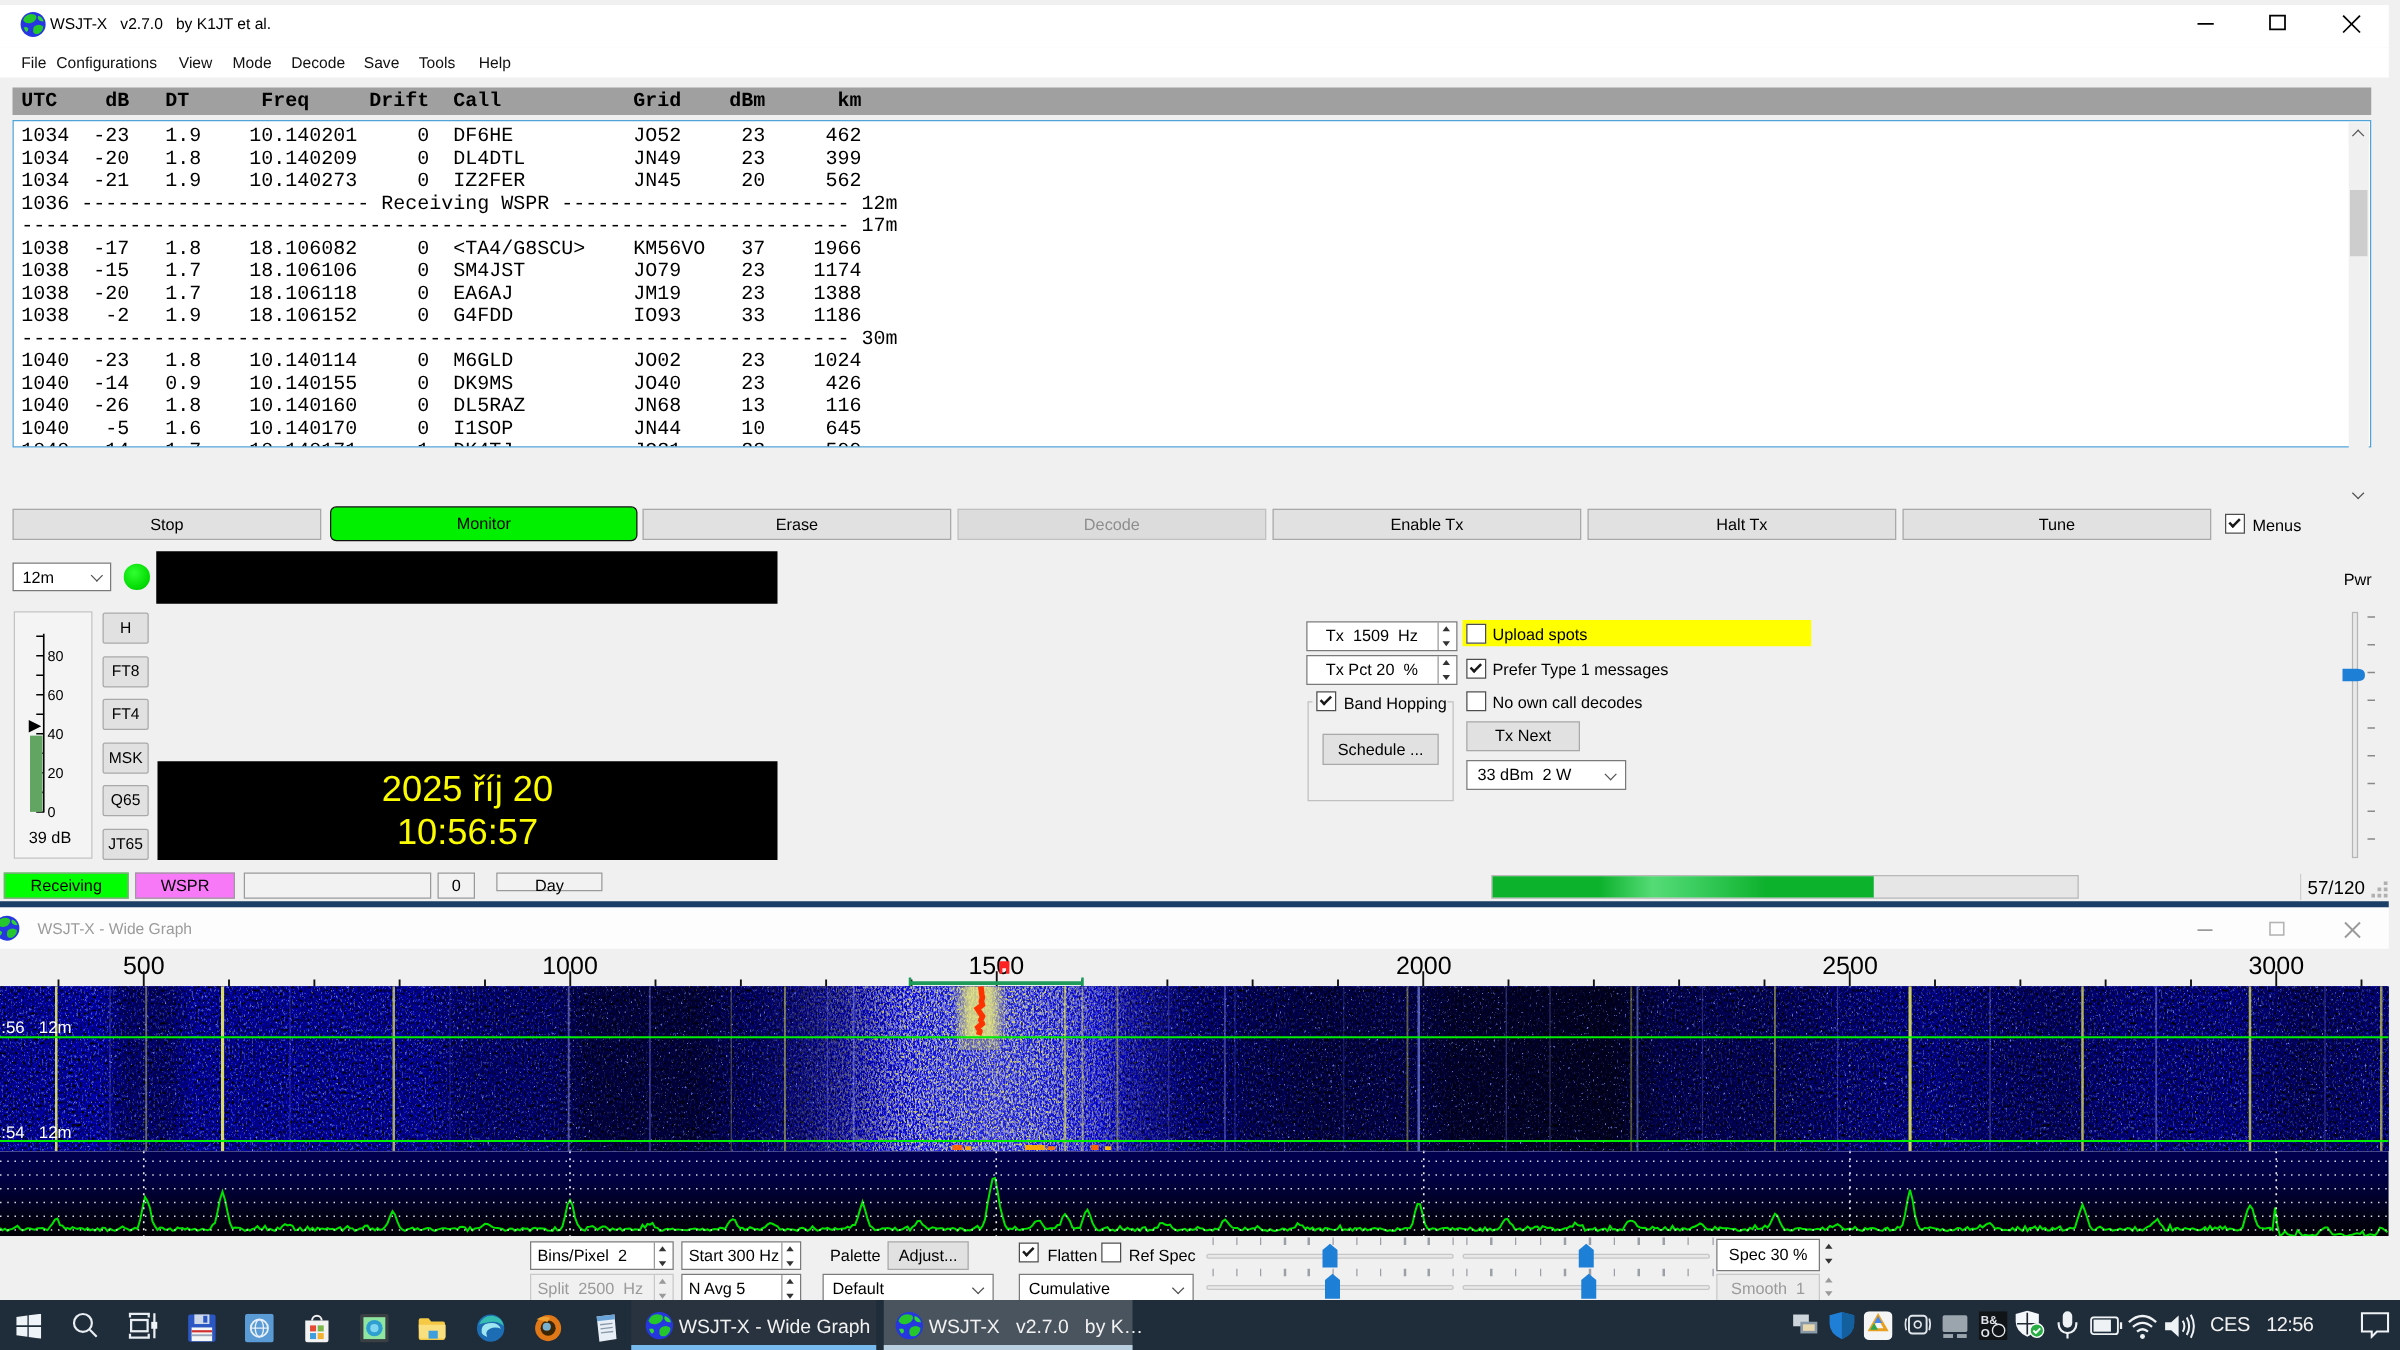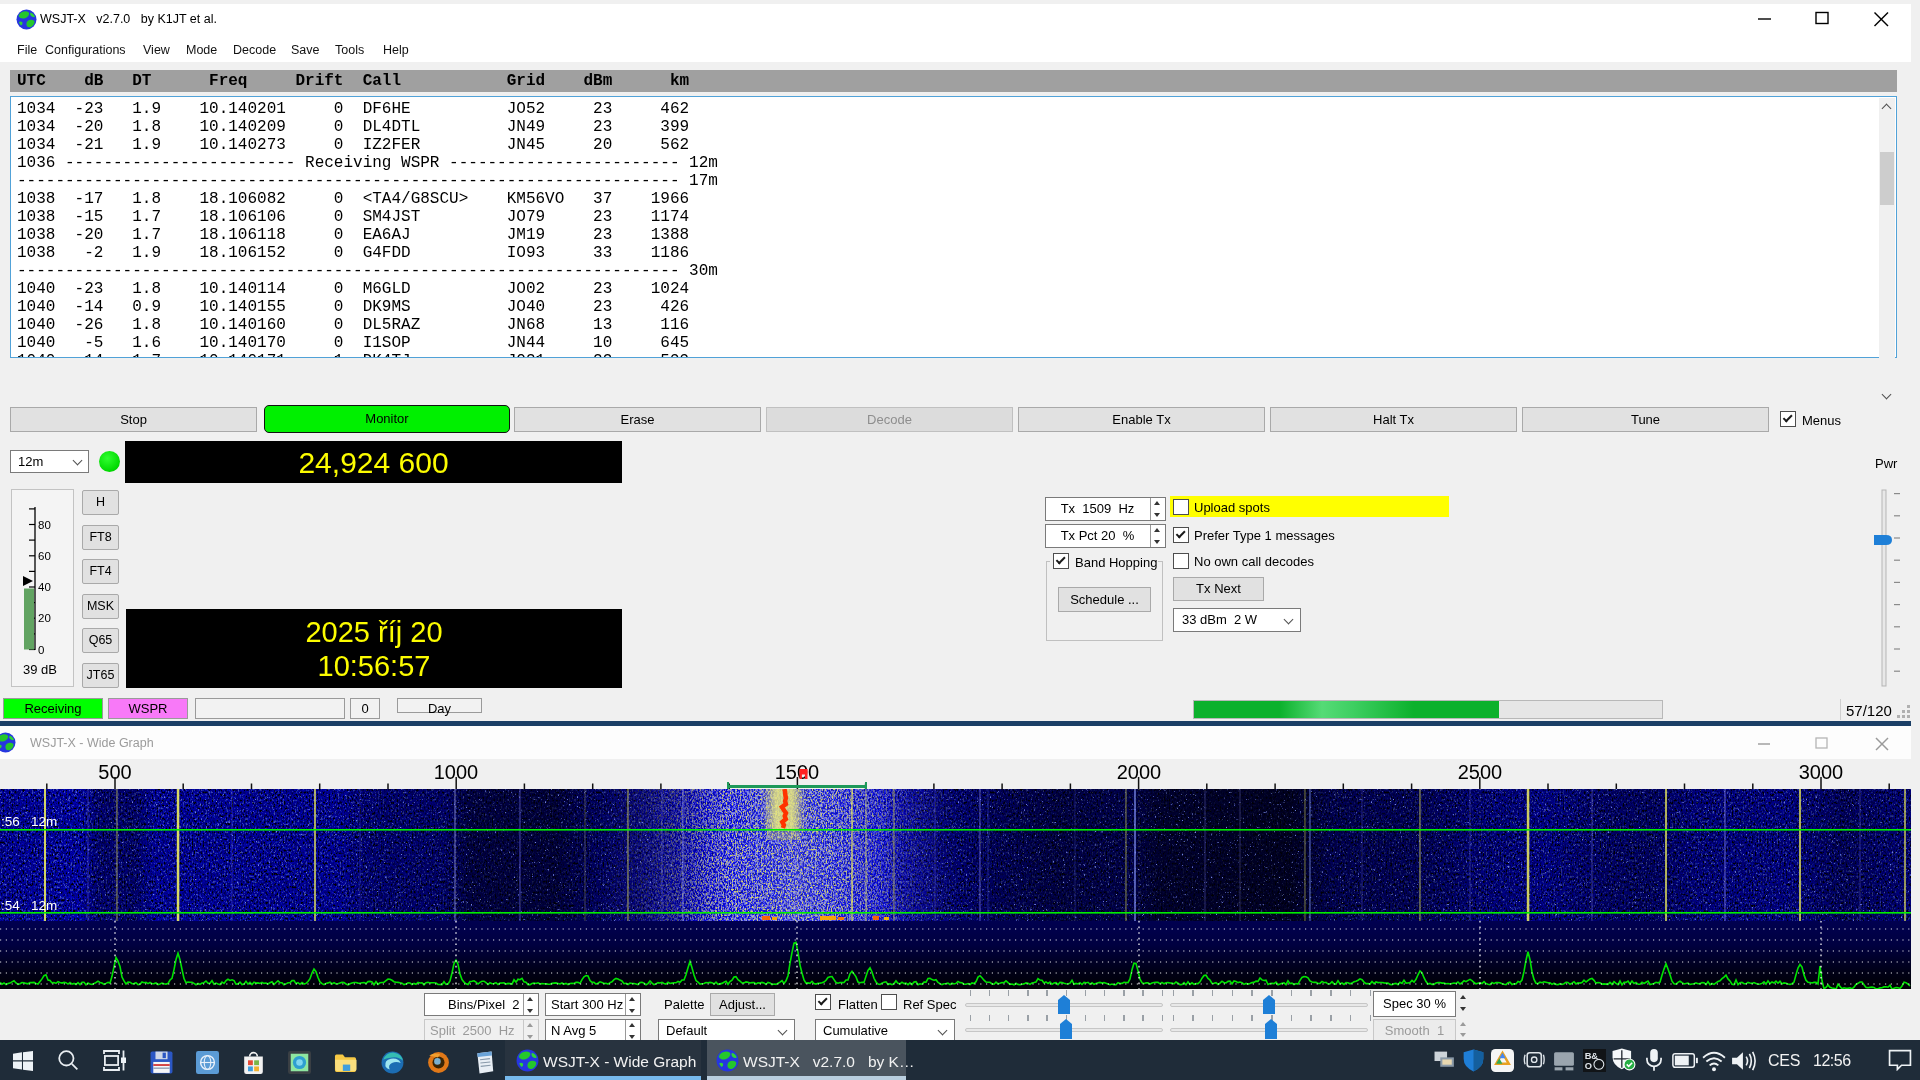--- a/index.html
+++ b/index.html
@@ -128,21 +128,20 @@
       <span class="mark"></span>
     </div>
 <div class="lbl" style="left:1802px;top:413px">Menus</div>
 
 <div class="combo" style="left:10px;top:450px;width:79px;height:23px">
       <span style="position:absolute;left:7px;top:3px">12m</span>
       <span class="chev" style="right:7px;top:6px;transform:rotate(45deg)"></span>
     </div>
 <div class="abs" style="left:99px;top:451px;width:21px;height:21px;border-radius:50%;background:radial-gradient(circle at 40% 35%, #30ff30, #00d900 70%, #00a800)"></div>
 <div class="abs" style="left:125px;top:441px;width:497px;height:42px;background:#000"></div>
-<div class="abs" style="left:125px;top:441px;width:497px;height:42px;color:#fcfc00;font-size:30px;text-align:center;line-height:44px">24,924 600</div>
 <div class="lbl" style="left:1875px;top:456px;font-size:13px">Pwr</div>
 
 <div class="abs" style="left:11px;top:489px;width:63px;height:198px;background:#f4f4f4;border:1px solid #c3c3c3"></div>
 <svg class="abs" style="left:11px;top:489px" width="63" height="198" viewBox="0 0 63 198">
   <line x1="24" y1="18" x2="24" y2="161" stroke="#000" stroke-width="1.3"></line>
   <line x1="18" y1="160.5" x2="24" y2="160.5" stroke="#000" stroke-width="1.2"></line>
       <line x1="18" y1="144.9" x2="24" y2="144.9" stroke="#000" stroke-width="1.2"></line>
       <line x1="18" y1="129.2" x2="24" y2="129.2" stroke="#000" stroke-width="1.2"></line>
       <line x1="18" y1="113.6" x2="24" y2="113.6" stroke="#000" stroke-width="1.2"></line>
       <line x1="18" y1="98.0" x2="24" y2="98.0" stroke="#000" stroke-width="1.2"></line>
@@ -474,21 +473,21 @@
 <line x1="115" y1="0" x2="115" y2="68" stroke="#ffffff" stroke-width="1.3" stroke-dasharray="1.6 4" opacity="0.95"></line>
       <line x1="456" y1="0" x2="456" y2="68" stroke="#ffffff" stroke-width="1.3" stroke-dasharray="1.6 4" opacity="0.95"></line>
       <line x1="797" y1="0" x2="797" y2="68" stroke="#ffffff" stroke-width="1.3" stroke-dasharray="1.6 4" opacity="0.95"></line>
       <line x1="1139" y1="0" x2="1139" y2="68" stroke="#ffffff" stroke-width="1.3" stroke-dasharray="1.6 4" opacity="0.95"></line>
       <line x1="1480" y1="0" x2="1480" y2="68" stroke="#ffffff" stroke-width="1.3" stroke-dasharray="1.6 4" opacity="0.95"></line>
       <line x1="1821" y1="0" x2="1821" y2="68" stroke="#ffffff" stroke-width="1.3" stroke-dasharray="1.6 4" opacity="0.95"></line>
 </svg>
 
 <div class="abs" style="left:0;top:989px;width:1911px;height:51px;background:#f0f0f0"></div>
 <div class="spin" style="left:424px;top:993px;width:115px;height:23px;line-height:21px">
-  <span class="tx" style="text-align:left;padding-left:23px">Bins/Pixel&nbsp; 2</span>
+  <span class="tx" style="text-align:left;padding-left:5px">Bins/Pixel&nbsp; 2</span>
   <span class="arr">
         <span class="tri-u" style="left:3px;top:2.5px"></span>
         <span class="tri-d" style="left:3px;bottom:2.5px"></span>
       </span>
 </div>
 <div class="spin" style="left:545px;top:993px;width:96px;height:23px;line-height:21px">
   <span class="tx" style="text-align:left;padding-left:5px">Start 300 Hz</span>
   <span class="arr">
         <span class="tri-u" style="left:3px;top:2.5px"></span>
         <span class="tri-d" style="left:3px;bottom:2.5px"></span>

